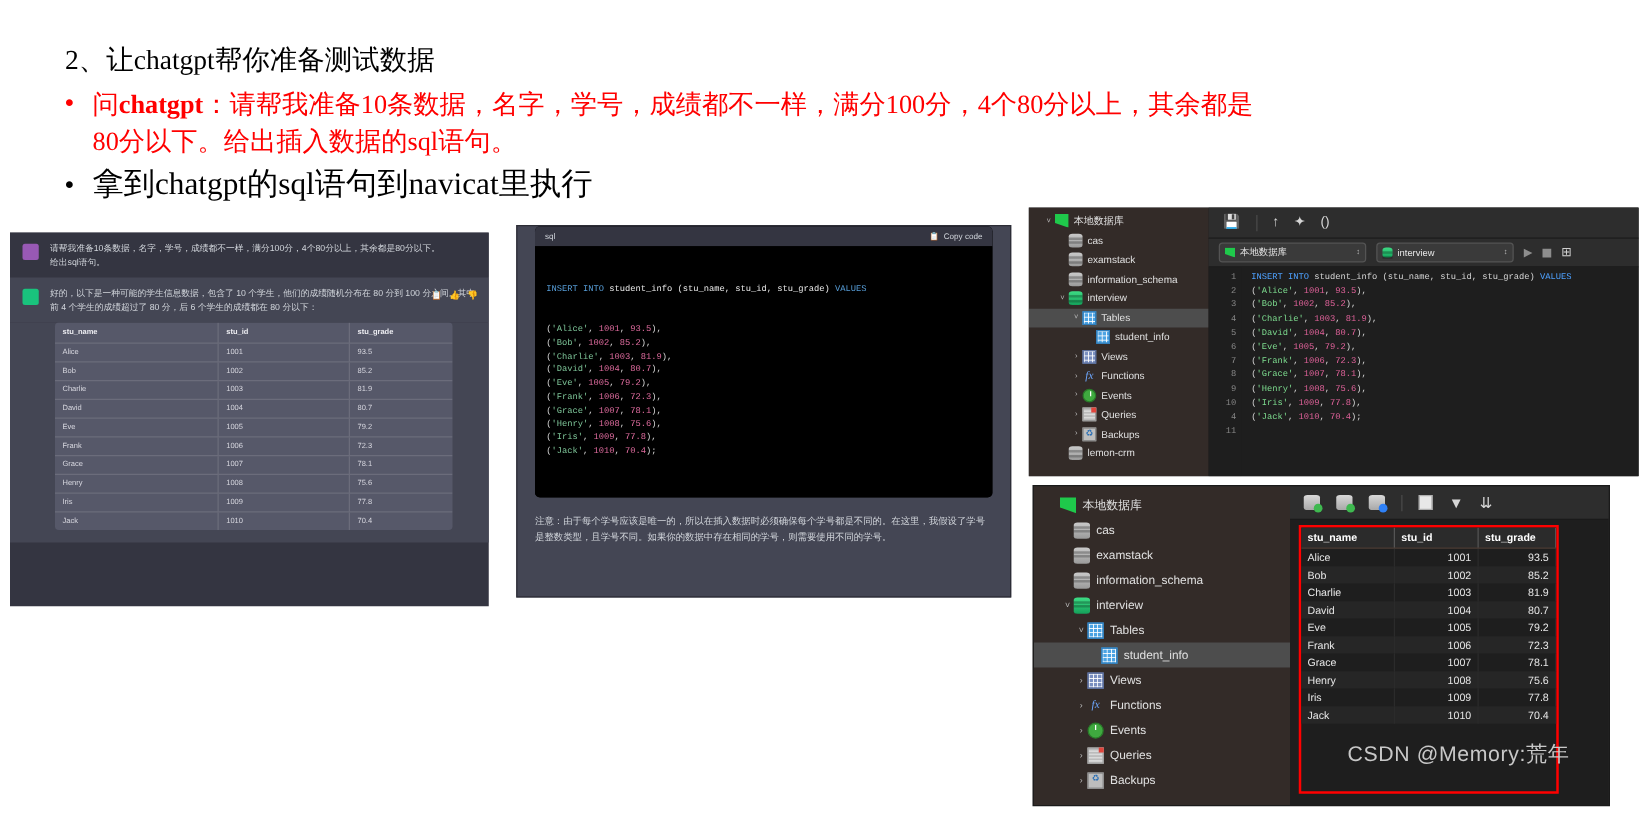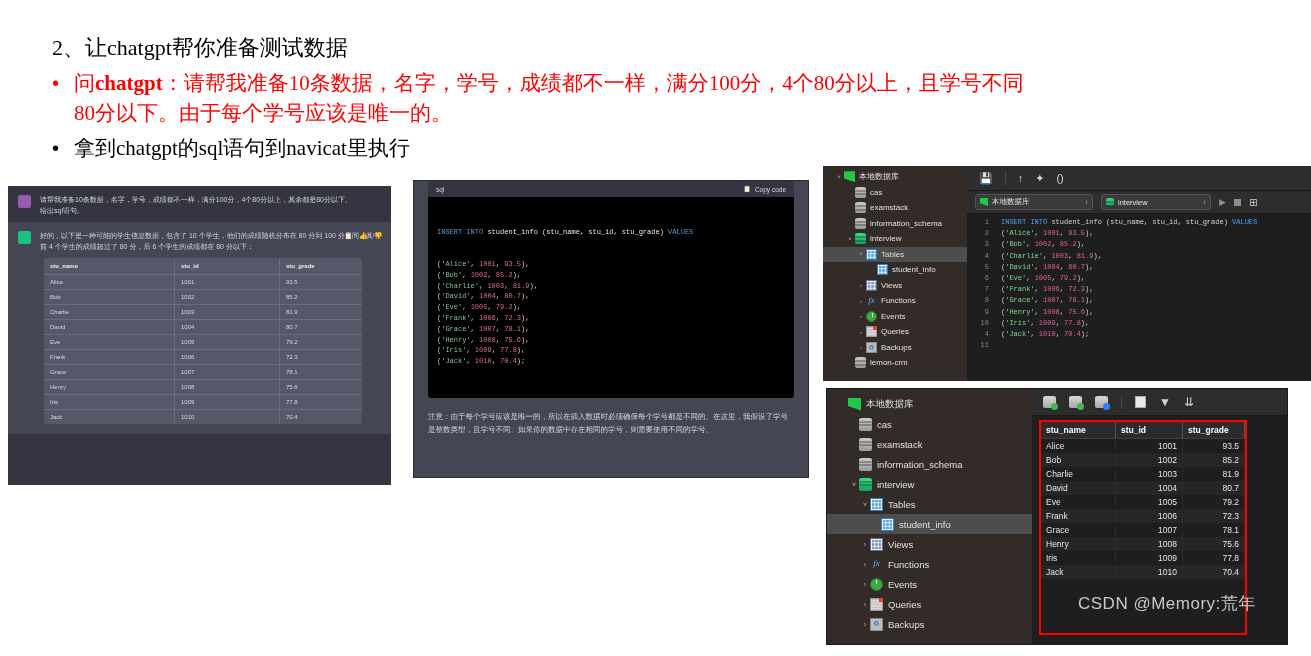--- a/index.html
+++ b/index.html
@@ -24,21 +24,21 @@
     text-align:left;
   }
   .bullet-dot.red{color:#ff0000;}
   .bullet-body{flex:1;}
   .red-text{
     color:#ff0000;font-size:21px;line-height:30px;
     font-family:"Liberation Serif","DejaVu Serif",serif;
   }
   .red-text b{font-weight:bold;}
   .blk-text{
-    color:#000;font-size:21px;line-height:30px;
+    color:#000;font-size:25px;line-height:30px;
     font-family:"Liberation Serif","DejaVu Serif",serif;
   }
 
   
   .shot-left{
     position:absolute;left:8px;top:186px;width:383px;height:299px;
     background:#343541;overflow:hidden;
     font-family:"Liberation Sans","DejaVu Sans",sans-serif;
   }
   .msg{display:flex;padding:8px 10px 6px 10px;}
@@ -216,22 +216,22 @@
 <body>
 
 <div class="page">
 
   <div class="slide-text">
     <div class="line-heading">2、让chatgpt帮你准备测试数据</div>
 
     <div class="bullet-row">
       <div class="bullet-dot red">•</div>
       <div class="bullet-body">
-        <div class="red-text"><span>问</span><b>chatgpt</b><span>：请帮我准备10条数据，名字，学号，成绩都不一样，满分100分，4个80分以上，且学号不同</span></div>
-        <div class="red-text">80分以下。由于每个学号应该是唯一的。</div>
+        <div class="red-text"><span>问</span><b>chatgpt</b><span>：请帮我准备10条数据，名字，学号，成绩都不一样，满分100分，4个80分以上，其余都是</span></div>
+        <div class="red-text">80分以下。给出插入数据的sql语句。</div>
       </div>
     </div>
 
     <div class="bullet-row">
       <div class="bullet-dot">•</div>
       <div class="bullet-body">
         <div class="blk-text">拿到chatgpt的sql语句到navicat里执行</div>
       </div>
     </div>
   </div>

